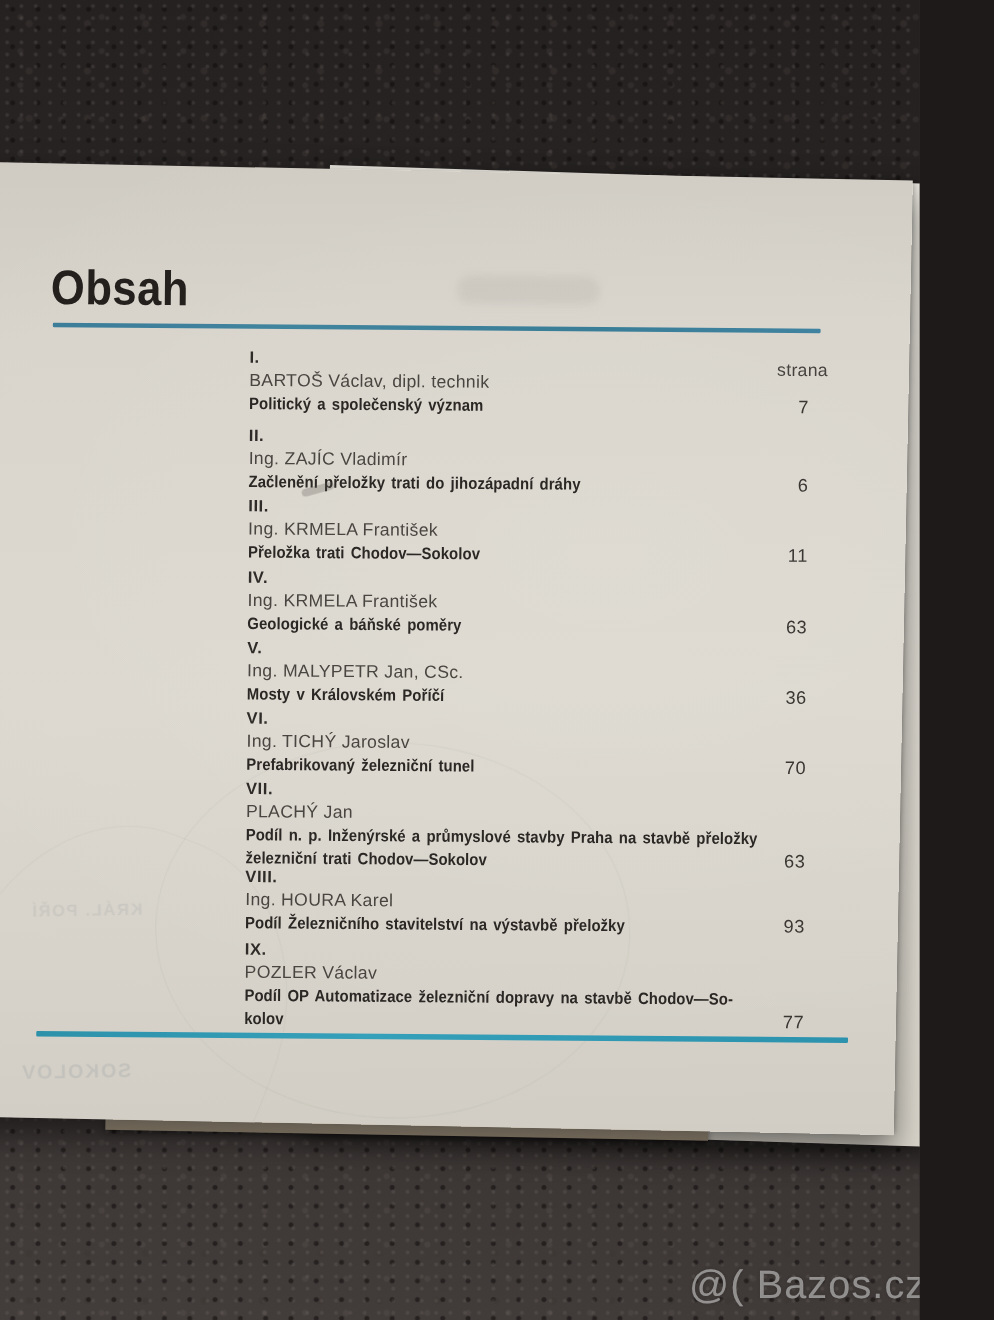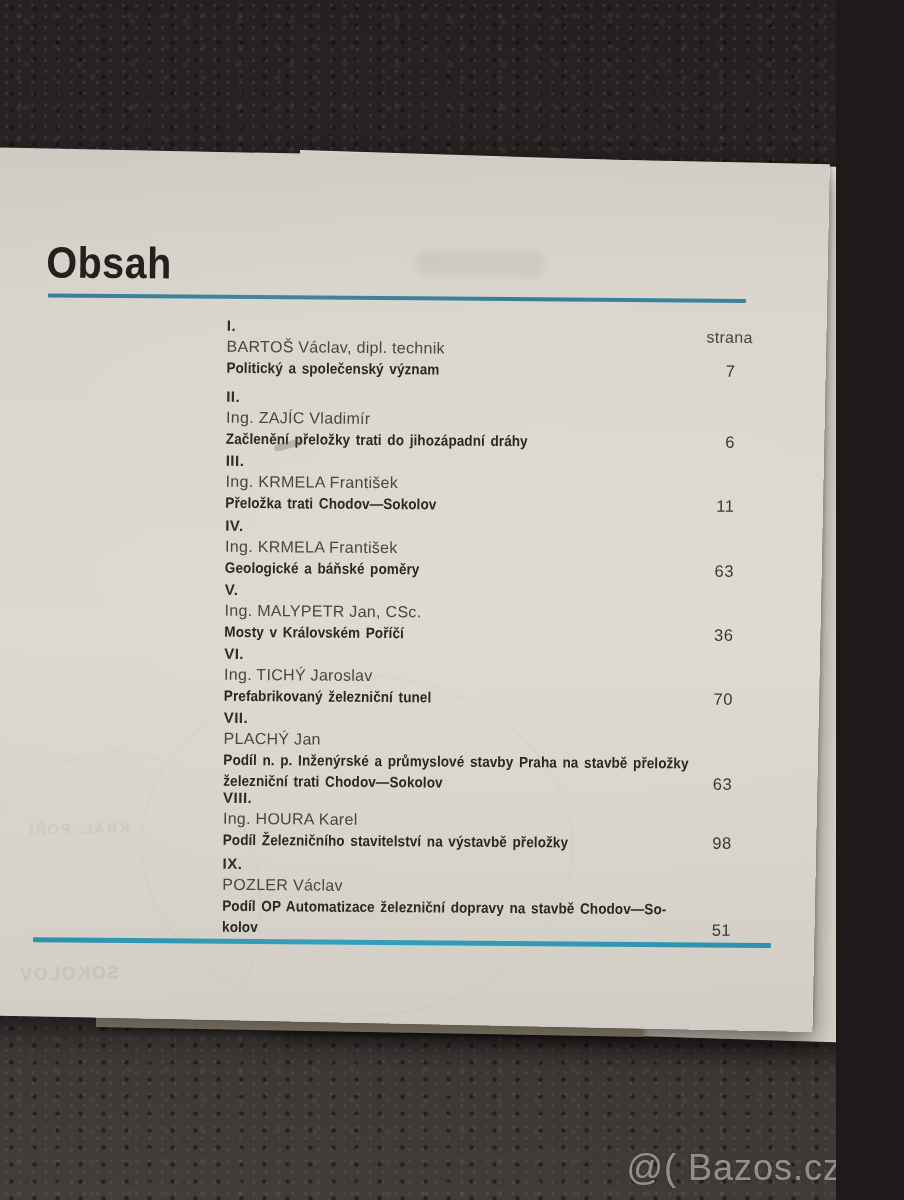--- a/index.html
+++ b/index.html
@@ -141,29 +141,29 @@
       <div class="author">PLACHÝ Jan</div>
       <div class="title-line">Podíl n. p. Inženýrské a průmyslové stavby Praha na stavbě přeložky</div>
       <div class="title-line">železniční trati Chodov—Sokolov</div>
       <span class="pagenum">63</span>
     </div>
 
     <div class="toc-entry" style="top:786px">
       <div class="numeral">VIII.</div>
       <div class="author">Ing. HOURA Karel</div>
       <div class="title-line">Podíl Železničního stavitelství na výstavbě přeložky</div>
-      <span class="pagenum">98</span>
+      <span class="pagenum">93</span>
     </div>
 
     <div class="toc-entry" style="top:852px">
       <div class="numeral">IX.</div>
       <div class="author">POZLER Václav</div>
       <div class="title-line">Podíl OP Automatizace železniční dopravy na stavbě Chodov—So-</div>
       <div class="title-line">kolov</div>
-      <span class="pagenum">51</span>
+      <span class="pagenum">77</span>
     </div>
 
     <div class="rule-bottom"></div>
 
     <div class="ghost ghost-kral">KRÁL. POŘÍ</div>
     <div class="ghost ghost-sokolov">SOKOLOV</div>
     <div class="smudge1"></div>
     <div class="smudge2"></div>
 
   </div>

